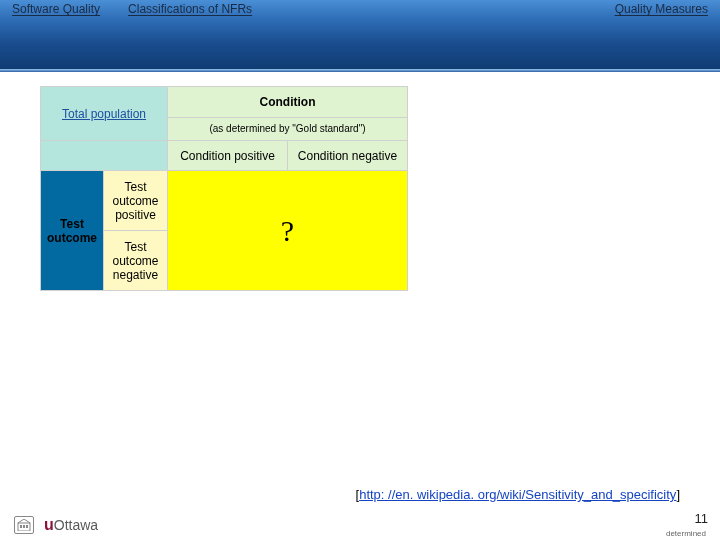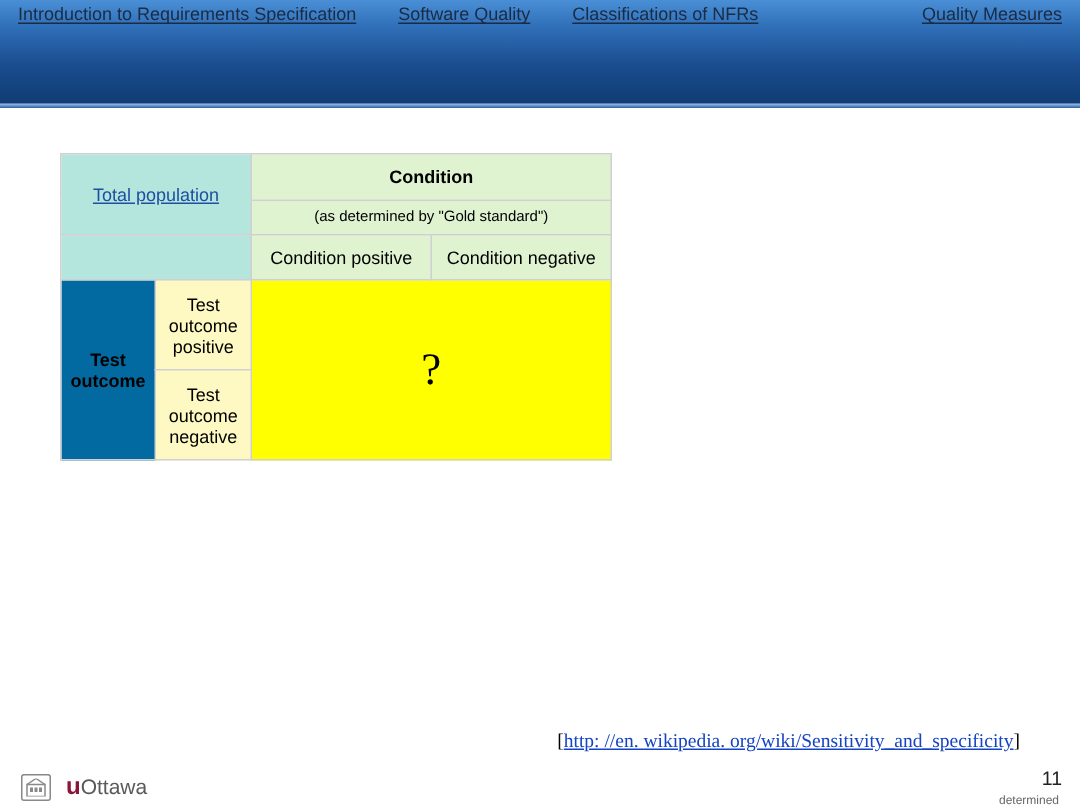--- a/index.html
+++ b/index.html
@@ -28,21 +28,21 @@
     position:absolute;
     left:10px; top:28px; right:10px;
     font-size: 26px;
     font-weight: bold;
     color:#0a1a33;
     text-shadow: 0 1px 0 rgba(255,255,255,0.2);
   }
   .content {
     position: relative;
     height: calc(540px - 72px - 36px);
-    padding: 30px 0 0 40px;
+    padding: 14px 0 0 40px;
   }
   table.matrix {
     border-collapse: collapse;
     font-size: 12px;
   }
   table.matrix td, table.matrix th {
     border: 1px solid #d0d0d0;
     text-align: center;
     vertical-align: middle;
     padding: 4px 6px;
@@ -63,21 +63,20 @@
   .footer {
     position:absolute;
     left:0; right:0; bottom:0;
     height:36px;
   }
   .source {
     position:absolute;
     right:40px; bottom:38px;
     font-size:13px;
     color:#000;
-    font-family:Liberation Serif, serif;
   }
   .source a { color:#1544c2; text-decoration: underline; }
   .slidenum {
     position:absolute; right:12px; bottom:14px;
     font-size:13px; color:#222;
   }
   .crumb {
     position:absolute; right:14px; bottom:2px;
     font-size:8px; color:#666;
   }
@@ -91,21 +90,20 @@
     display:flex; align-items:center; justify-content:center;
     font-size:10px; color:#888;
   }
   .logo .u-letter { color:#8a1538; font-weight:bold; font-size:16px; }
 </style>
 </head>
 <body>
 
 <div class="header">
   <div class="tabs">
-    <a>Introduction to Requirements Specification</a>
     <a>Software Quality</a>
     <a>Classifications of NFRs</a>
     <span class="spacer"></span>
     <a>Quality Measures</a>
   </div>
 </div>
 
 <div class="content">
   <table class="matrix">
     <tbody>

